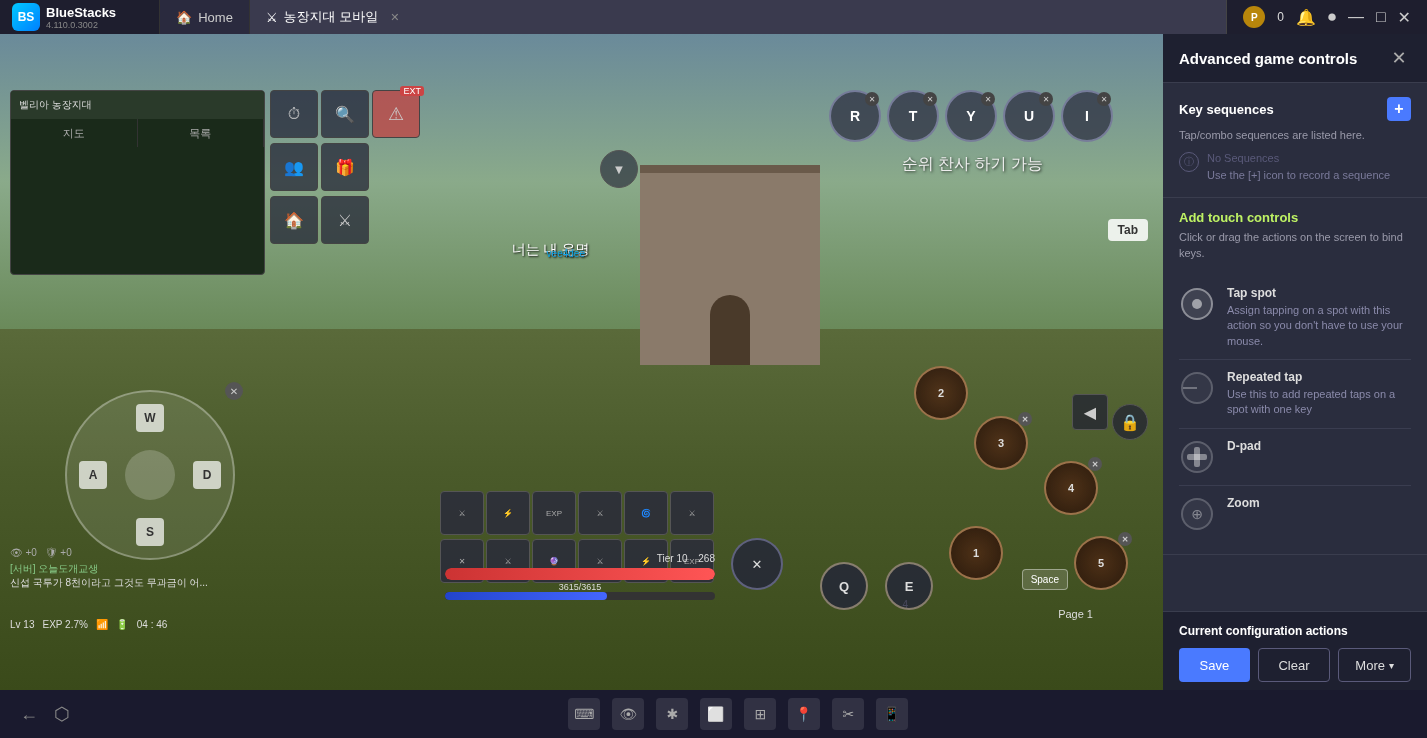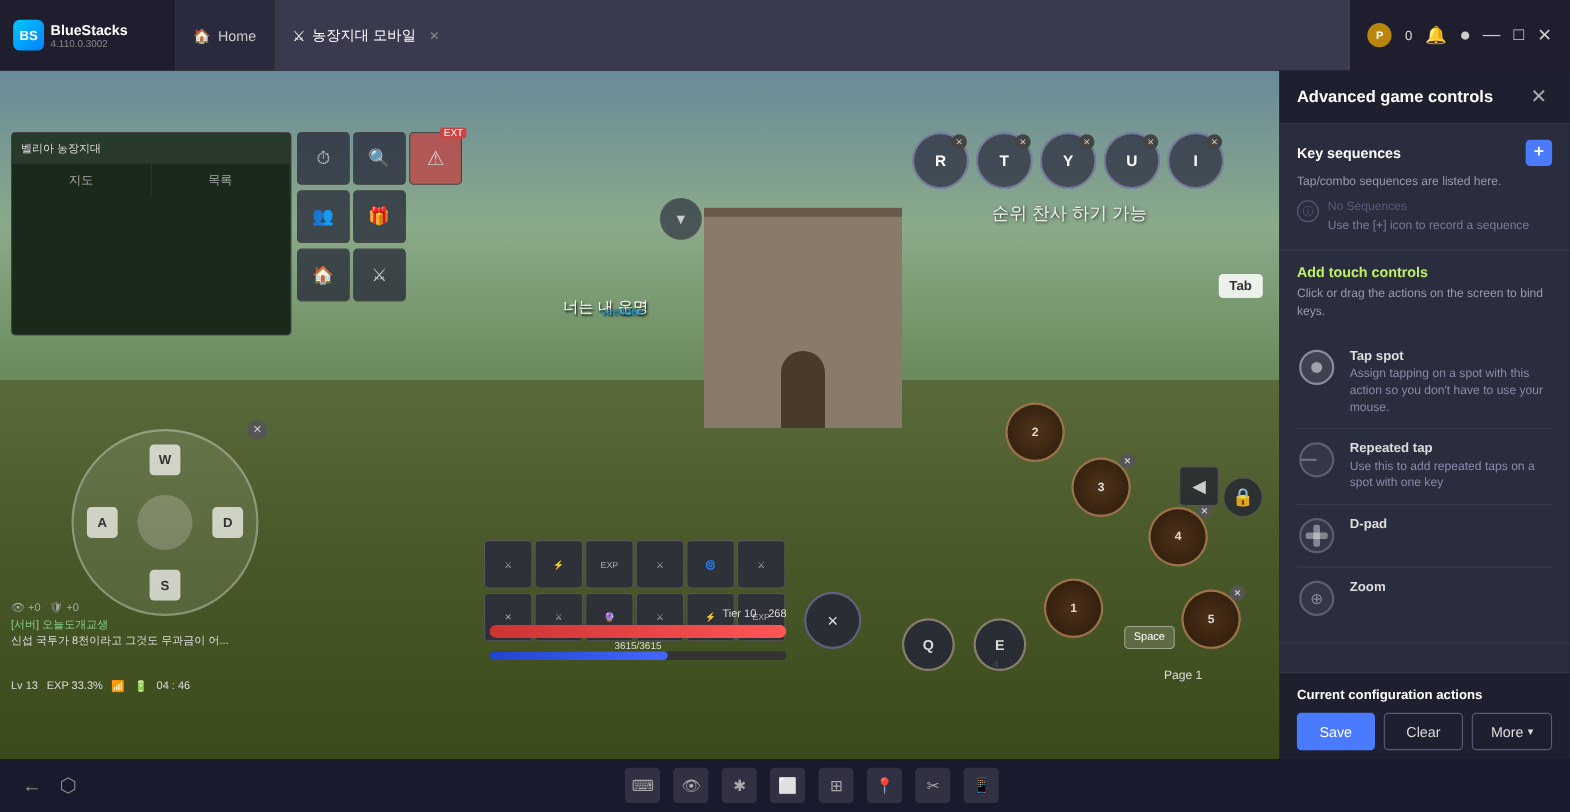--- a/index.html
+++ b/index.html
@@ -1,20 +1,20 @@
 <!DOCTYPE html>
 <html><head>
   <meta charset="utf-8">
   <style>
     * { margin: 0; padding: 0; box-sizing: border-box; }
     body { width: 1427px; height: 738px; overflow: hidden; font-family: 'Segoe UI', Arial, sans-serif; background: #1a1a2e; display: flex; flex-direction: column; }
 
     
     .top-bar {
-      height: 64px;
+      height: 34px;
       background: #1e1e2e;
       display: flex;
       align-items: center;
       flex-shrink: 0;
     }
     .bluestacks-logo {
       display: flex; align-items: center; gap: 6px;
       padding: 0 12px;
       width: 160px;
       border-right: 1px solid #333;
@@ -713,21 +713,21 @@
     <div style="position:absolute;bottom:80px;right:295px;background:rgba(30,30,60,0.7);border:2px solid rgba(200,180,150,0.6);border-radius:50%;width:48px;height:48px;display:flex;align-items:center;justify-content:center;color:#ddd;font-size:13px;font-weight:bold;">Q</div>
 
     <div style="position:absolute;bottom:80px;right:255px;color:#aaa;font-size:10px;">4</div>
 
     <div style="position:absolute;bottom:80px;right:230px;background:rgba(30,30,60,0.7);border:2px solid rgba(200,180,150,0.6);border-radius:50%;width:48px;height:48px;display:flex;align-items:center;justify-content:center;color:#ddd;font-size:13px;font-weight:bold;">E</div>
 
     <div style="position:absolute;bottom:100px;right:380px;background:rgba(30,30,60,0.7);border:2px solid rgba(150,150,200,0.5);border-radius:50%;width:52px;height:52px;display:flex;align-items:center;justify-content:center;color:#ddd;font-size:13px;">✕</div>
 
     <div class="level-info">
       <span>Lv 13</span>
-      <span>EXP 33.3%</span>
+      <span>EXP 2.7%</span>
       <span>📶</span>
       <span>🔋</span>
       <span>04 : 46</span>
     </div>
 
     <div class="page-indicator">Page 1</div>
 
     <div style="position:absolute;top:370px;right:15px;background:rgba(30,30,50,0.7);border:1px solid #555;border-radius:50%;width:36px;height:36px;display:flex;align-items:center;justify-content:center;color:#ccc;">🔒</div>
 
     <div style="position:absolute;top:360px;right:55px;background:rgba(30,30,50,0.7);border:1px solid #555;border-radius:4px;width:36px;height:36px;display:flex;align-items:center;justify-content:center;color:#ccc;">◀</div>

